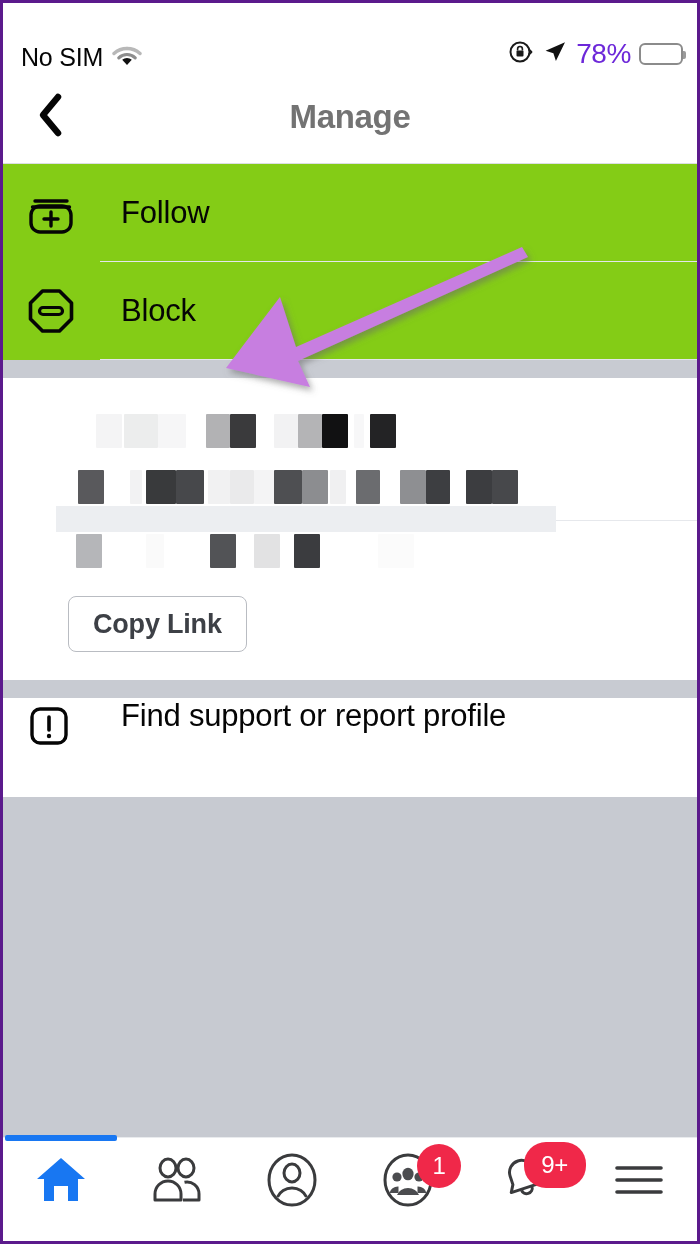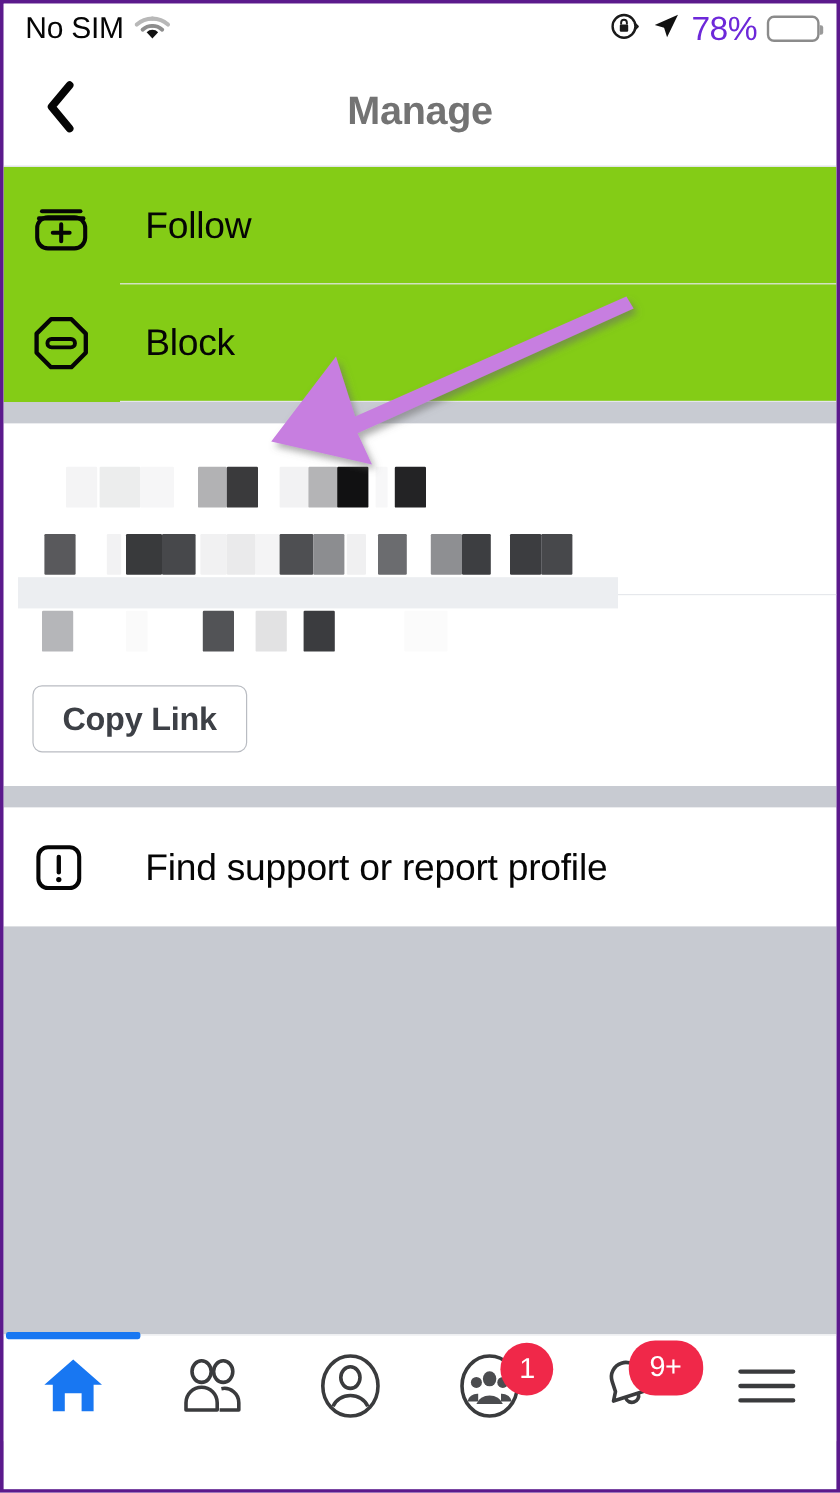--- a/index.html
+++ b/index.html
@@ -22,24 +22,25 @@
     border-top: 3px solid #5b1a8c;
     border-bottom: 3px solid #5b1a8c;
     box-sizing: border-box;
   }
 
   
   .statusbar {
     position: relative;
     height: 42px;
     display: flex;
-    align-items: center;
+    align-items: flex-end;
     padding: 0 14px 0 18px;
     box-sizing: border-box;
     background: #ffffff;
+    margin-top: 25px;
   }
   .sb-left {
     display: flex;
     align-items: center;
     gap: 9px;
     flex: 0 0 auto;
   }
   .sb-carrier {
     font-size: 25px;
     font-weight: 400;
@@ -158,20 +159,21 @@
   .band {
     height: 18px;
     background: #c8cbd2;
   }
 
   
   .link-section {
     background: #ffffff;
     padding: 36px 0 28px 0;
     position: relative;
+    margin-left: 41px;
   }
   .redact-line {
     position: relative;
     height: 34px;
     margin-left: 24px;
   }
   .blk {
     position: absolute;
     top: 0;
     height: 34px;
@@ -205,21 +207,21 @@
     font-weight: 600;
     color: #3d4046;
     letter-spacing: -0.2px;
     cursor: pointer;
     box-sizing: border-box;
   }
 
   
   .report-row {
     display: flex;
-    align-items: center;
+    align-items: flex-start;
     height: 99px;
     padding-left: 20px;
     background: #ffffff;
     cursor: pointer;
   }
   .report-label {
     margin-left: 42px;
     font-size: 31px;
     font-weight: 400;
     color: #050505;

